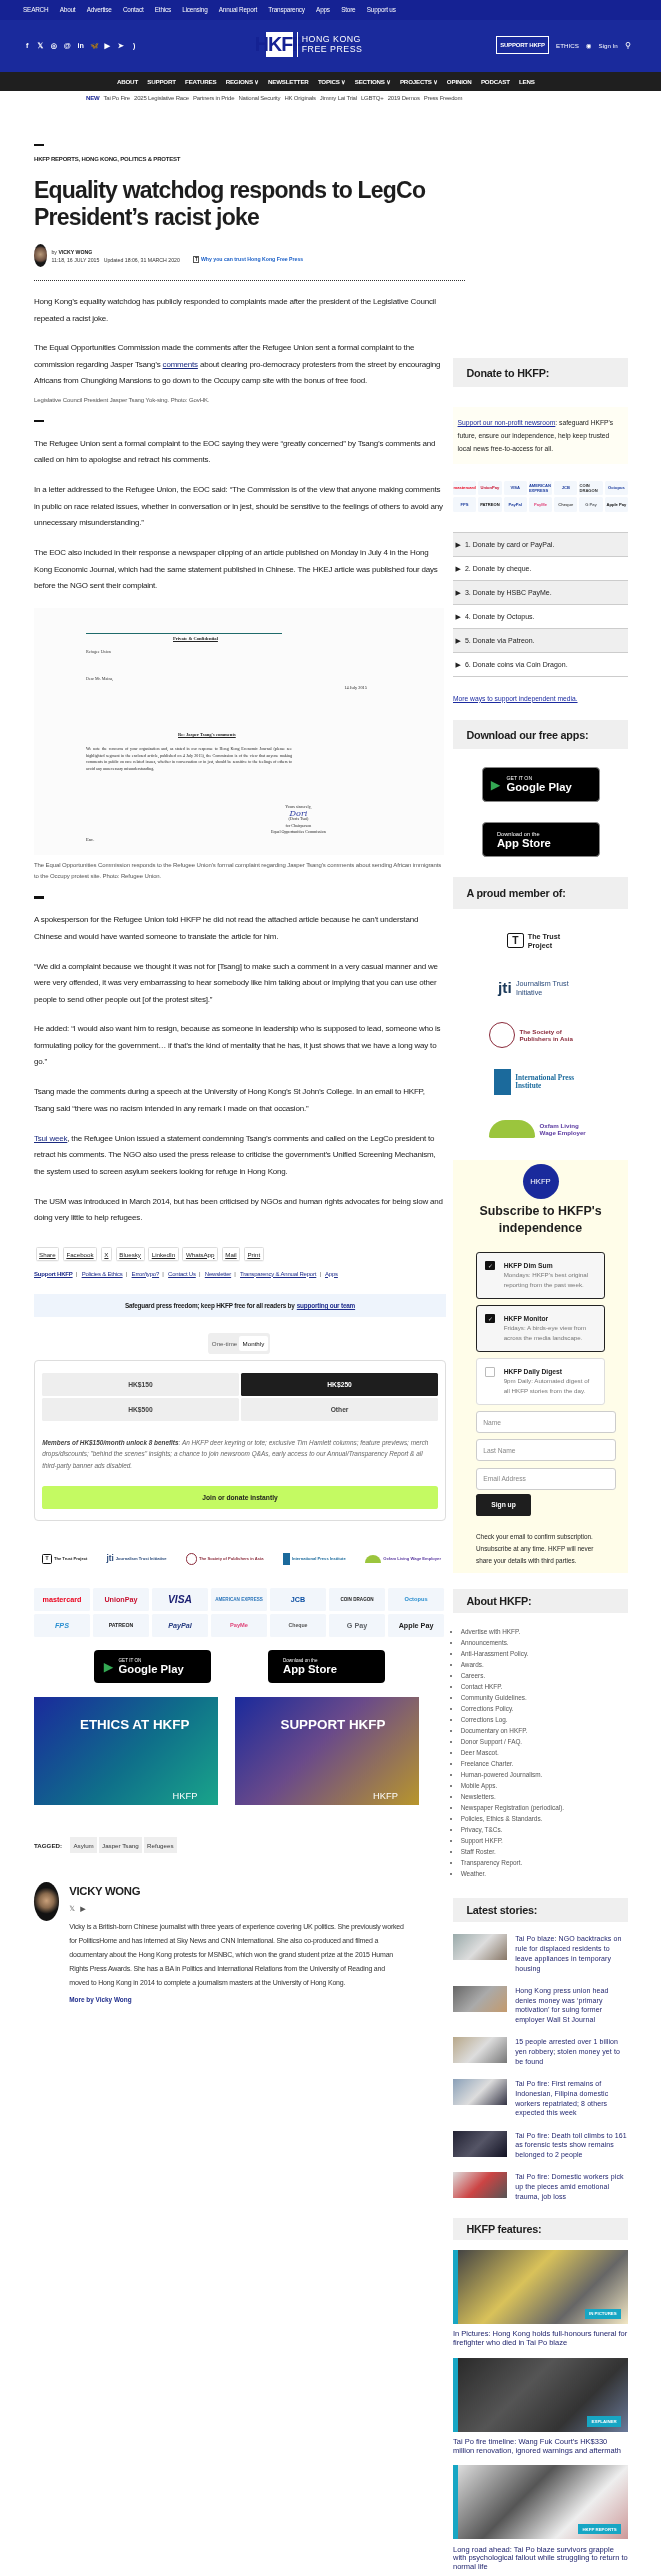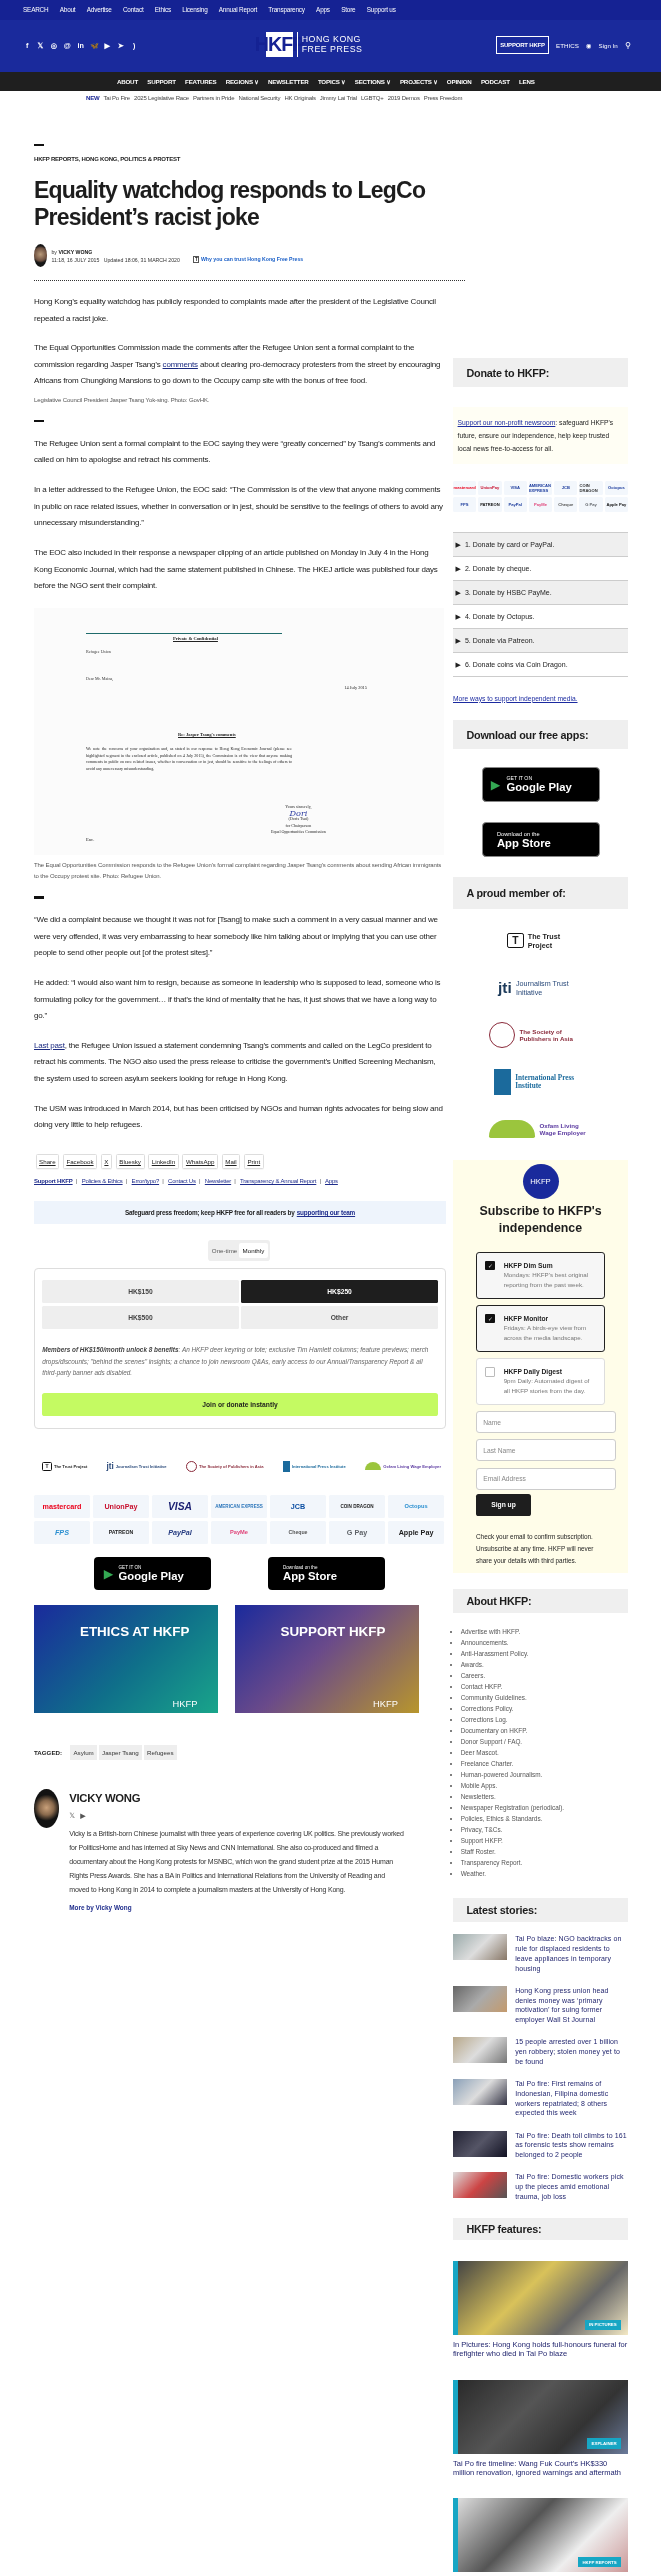--- a/index.html
+++ b/index.html
@@ -103,21 +103,21 @@
 .opt.off .cb{background:#fff;border:0.5px solid #bbb}
 .opt b{font-size:6.7px}
 .opt small{display:block;color:#777;font-size:6.2px;line-height:9.8px}
 .nlin{width:140px;height:22px;border:0.5px solid #ccc;border-radius:3.1px;background:#fff;margin-top:6.2px;padding:0 6.2px;font-size:6.7px;color:#888;display:flex;align-items:center}
 .signup{background:#1e1e1e;color:#fff;border-radius:2.6px;width:55px;height:22px;margin-top:4.1px;display:flex;align-items:center;justify-content:center;font-size:6.7px;font-weight:bold}
 .nlnote{text-align:left;font-size:6.4px;line-height:12px;margin-top:15.5px}
 .about ul{list-style:disc;margin-top:13.4px;padding-left:7.7px;font-size:6.4px;color:#555;line-height:11px}
 .story{display:flex;gap:8.2px;margin-top:12.4px}
 .story .th{width:54px;height:26px;flex:0 0 54px;background:linear-gradient(135deg,#777,#bbb)}
 .story .tt{font-size:7px;color:#1b1f6a;line-height:9.8px;letter-spacing:0.1px}
-.feat{margin-top:21px}
+.feat{margin-top:10px}
 .feat .img{height:74px;background:linear-gradient(135deg,#664,#c9b573 40%,#333);position:relative;border-left:5.2px solid #17a6c4}
 .feat .lbl{position:absolute;right:7.2px;bottom:5.2px;background:#17a6c4;color:#fff;font-weight:bold;font-size:4.4px;padding:2.6px 4.1px}
 .feat .ft{font-size:7.5px;color:#1b1f6a;line-height:8.8px;margin-top:6.2px}
 </style>
 </head>
 <body>
 
 <div class="topbar">
   <span>SEARCH</span>
   <span>About</span>
@@ -229,23 +229,25 @@
         <div style="font-family:'DejaVu Serif',serif;color:#2a3aa0;font-size:8.2px;font-style:italic">Dori</div>
         <div>(Doris Tsui)</div>
         <div>for Chairperson</div>
         <div>Equal Opportunities Commission</div>
       </div>
       <div style="position:absolute;left:52px;top:229px">Enc.</div>
     </div>
     <div class="caption">The Equal Opportunities Commission responds to the Refugee Union’s formal complaint regarding Jasper Tsang’s comments about sending African immigrants to the Occupy protest site. Photo: Refugee Union.</div>
 
     <div class="dash" style="margin:13.4px 0 0"></div>
+    <p class="body">A spokesperson for the Refugee Union  told HKFP he did not read the attached article because he can’t understand Chinese and would have wanted someone to translate the article for him.</p>
     <p class="body">“We did a complaint because we thought it was not for [Tsang] to make such a comment in a very casual manner and we were very offended, it was very embarrassing to hear somebody like him talking about or implying that you can use other people to send other people out [of the protest sites].”</p>
     <p class="body">He added: “I would also want him to resign, because as someone in leadership who is supposed to lead, someone who is formulating policy for the government… if that’s the kind of mentality that he has, it just shows that we have a long way to go.”</p>
-    <p class="body"><a href="#">Last past</a><span>, the Refugee Union issued a statement condemning Tsang’s comments and called on the LegCo president to retract his comments. The NGO also used the press release to criticise the government’s Unified Screening Mechanism, the system used to screen asylum seekers looking for refuge in Hong Kong.</span></p>
+    <p class="body">Tsang made the comments during a speech at the University of Hong Kong’s St John’s College.  In an email to HKFP, Tsang said “there was no racism intended in any remark I made on that occasion.”</p>
+    <p class="body"><a href="#">Tsui week</a><span>, the Refugee Union issued a statement condemning Tsang’s comments and called on the LegCo president to retract his comments. The NGO also used the press release to criticise the government’s Unified Screening Mechanism, the system used to screen asylum seekers looking for refuge in Hong Kong.</span></p>
     <p class="body">The USM was introduced in March 2014, but has been criticised by NGOs and human rights advocates for being slow and doing very little to help refugees.</p>
 
     <div class="share">
       <span>Share</span>
       <span>Facebook</span>
       <span>X</span>
       <span>Bluesky</span>
       <span>LinkedIn</span>
       <span>WhatsApp</span>
       <span>Mail</span>

